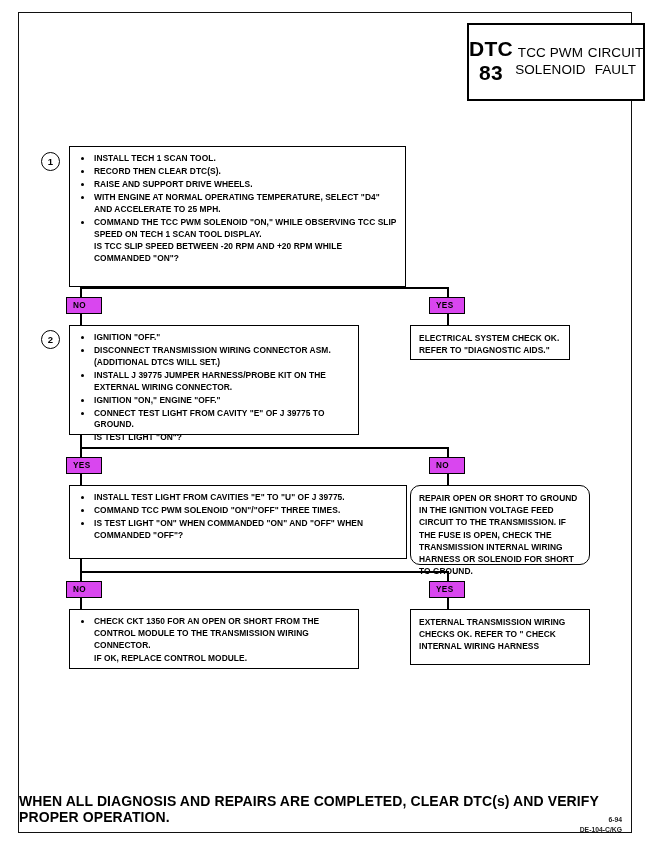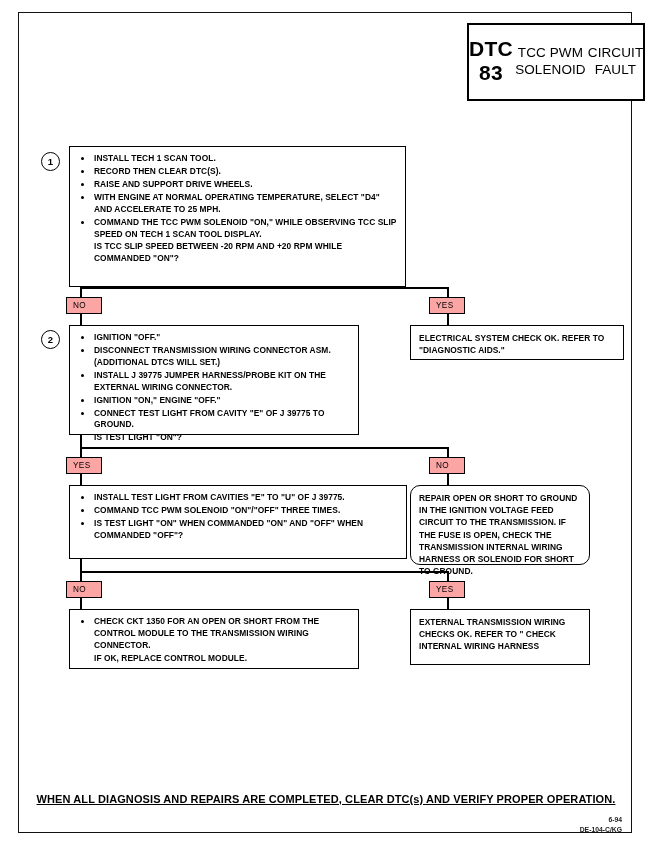--- a/index.html
+++ b/index.html
@@ -121,26 +121,26 @@
     font-weight: bold;
     background: #fff;
     z-index: 4;
   }
 
   
   .branch-label {
     position: absolute;
     border: 1.6px solid #000;
     box-sizing: border-box;
-    background: #fca5a5;
+    background: #d946ef;
     display: flex;
     align-items: center;
     padding-left: 6px;
     font-size: 8.2px;
-    font-weight: normal;
+    font-weight: bold;
     letter-spacing: .4px;
     width: 36px;
     height: 17px;
     z-index: 4;
   }
 
   
   .vline {
     position: absolute;
     width: 2px;
@@ -153,25 +153,23 @@
     background: #000;
     z-index: 2;
   }
 
   
   #footer-note {
     position: absolute;
     left: 0;
     top: 780px;
     width: 614px;
-    text-align: center;
-    font-size: 11px;
+    font-size: 14px;
     font-weight: bold;
     letter-spacing: .1px;
-    text-decoration: underline;
   }
   #page-code {
     position: absolute;
     right: 9px;
     top: 802px;
     text-align: right;
     font-size: 6.8px;
     font-weight: bold;
     line-height: 1.45;
     color: #222;
@@ -222,21 +220,21 @@
           <li class="has-bullet">IGNITION "OFF."</li>
           <li class="has-bullet">DISCONNECT TRANSMISSION WIRING CONNECTOR ASM. (ADDITIONAL DTCs WILL SET.)</li>
           <li class="has-bullet">INSTALL J 39775 JUMPER HARNESS/PROBE KIT ON THE EXTERNAL WIRING CONNECTOR.</li>
           <li class="has-bullet">IGNITION "ON," ENGINE "OFF."</li>
           <li class="has-bullet">CONNECT TEST LIGHT FROM CAVITY "E" OF J 39775 TO GROUND.</li>
           <li class="no-bullet">IS TEST LIGHT "ON"?</li>
         </ul>
     </div>
   </div>
 
-  <div class="flow-box" style="left:391px; top:312px; width:214px; height:35px;">
+  <div class="flow-box" style="left:391px; top:312px; width:160px; height:35px;">
     <div class="box-inner">
       <div class="plain-text">ELECTRICAL SYSTEM CHECK OK.
 REFER TO "DIAGNOSTIC AIDS."</div>
     </div>
   </div>
 
   <div class="vline" style="left:61px; top:422px; height:20px;"></div>
   <div class="hline" style="left:61px; top:434px; width:369px;"></div>
   <div class="vline" style="left:428px; top:434px; height:10px;"></div>
   <div class="vline" style="left:61px; top:434px; height:10px;"></div>

